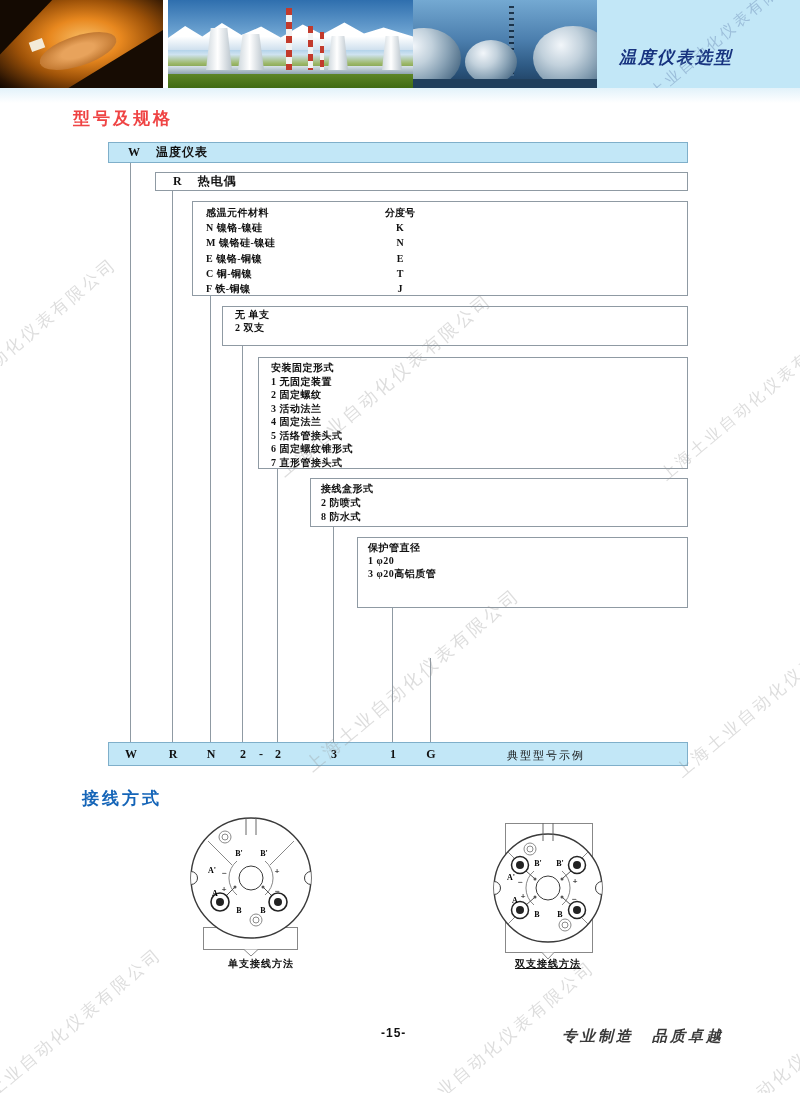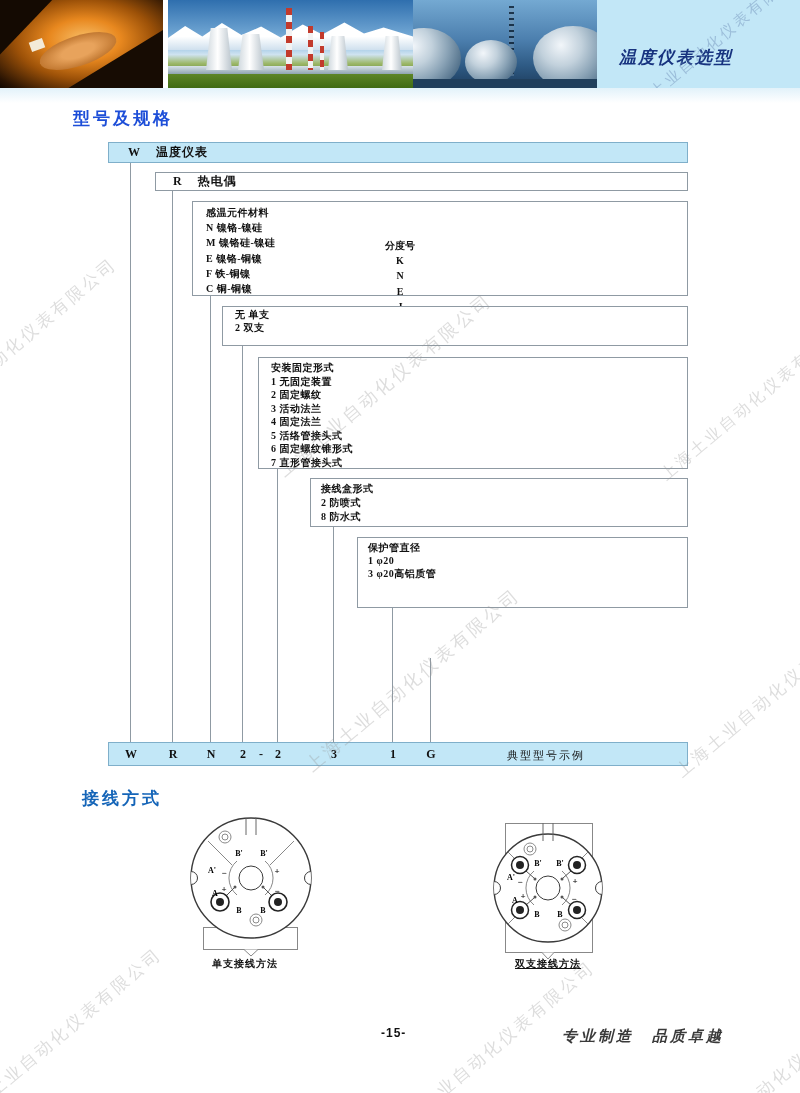--- a/index.html
+++ b/index.html
@@ -34,21 +34,21 @@
 
   
   .box{position:absolute;background:#fff;border:1px solid #8f9aa3;box-sizing:border-box;z-index:2;}
   .box.blue{background:#c2e7f7;border-color:#7fafca;}
   .codebox{display:flex;align-items:center;font-weight:bold;font-size:12px;}
   .codebox .code{padding-left:19px;}
   .codebox .lbl{padding-left:16px;letter-spacing:1px;}
   .box .bt{font-weight:bold;}
   .bx-rows{font-size:10px;font-weight:bold;letter-spacing:.5px;}
   .bx-rows div{position:relative;}
-  .grad{position:absolute;left:182px;top:0;width:24px;text-align:center;letter-spacing:0;margin-top:33px;}
+  .grad{position:absolute;left:182px;top:0;width:24px;text-align:center;letter-spacing:0;}
   .vline{position:absolute;width:1px;background:#8f9aa3;z-index:1;}
 
   
   .ex-char{position:absolute;top:4px;transform:translateX(-50%);font-size:12px;font-weight:bold;}
   .ex-label{position:absolute;left:398px;top:5px;font-size:11px;font-weight:normal;letter-spacing:2px;}
 
   
   .diag{position:absolute;z-index:2;}
   .caption{position:absolute;transform:translateX(-50%);font-size:10px;font-weight:bold;letter-spacing:1px;z-index:2;}
   text{font-family:"Liberation Serif","DejaVu Serif",serif;font-weight:bold;}
@@ -93,21 +93,21 @@
       <div class="p3-sphere" style="left:120px;top:26px;width:80px;height:64px;"></div>
       <div class="p3-ground"></div>
     </div>
     <div class="header-panel">
       <div class="header-title" style="color:#17337f;">温度仪表选型</div>
       <div class="wm blue" style="left:118px;top:42px;font-size:15px;">上海土业自动化仪表有限公司</div>
     </div>
   </div>
   <div class="subheader-band"></div>
 
-  <div class="sec-title" style="left:73px;top:107px;color:#1d4ed8;">型号及规格</div>
+  <div class="sec-title" style="left:73px;top:107px;color:#ef4444;">型号及规格</div>
 
   <div class="vline" style="left:130px;top:163px;height:579px;"></div>
   <div class="vline" style="left:172px;top:191px;height:551px;"></div>
   <div class="vline" style="left:210px;top:296px;height:446px;"></div>
   <div class="vline" style="left:242px;top:346px;height:396px;"></div>
   <div class="vline" style="left:277px;top:469px;height:273px;"></div>
   <div class="vline" style="left:333px;top:527px;height:215px;"></div>
   <div class="vline" style="left:392px;top:608px;height:134px;"></div>
   <div class="vline" style="left:430px;top:658px;height:84px;"></div>
 
@@ -122,22 +122,22 @@
   </div>
 
   <div class="box serif bx-rows" style="left:192px;top:201px;width:496px;height:95px;padding:3px 0 0 13px;line-height:15.2px;">
     <div class="bt">
       <span>感温元件材料</span>
       <span class="grad bt" style="left:167px;width:54px;">分度号</span>
     </div>
     <div><span>N 镍铬-镍硅</span><span class="grad">K</span></div>
     <div><span>M 镍铬硅-镍硅</span><span class="grad">N</span></div>
     <div><span>E 镍铬-铜镍</span><span class="grad">E</span></div>
+    <div><span>C 铜-铜镍</span><span class="grad">T</span></div>
     <div><span>F 铁-铜镍</span><span class="grad">J</span></div>
-    <div><span>C 铜-铜镍</span><span class="grad">T</span></div>
   </div>
 
   <div class="box serif bx-rows" style="left:222px;top:306px;width:466px;height:40px;padding:2px 0 0 12px;line-height:12.5px;">
     <div>无 单支</div>
     <div>2 双支</div>
   </div>
 
   <div class="box serif bx-rows" style="left:258px;top:357px;width:430px;height:112px;padding:3px 16px 0 12px;line-height:13.5px;">
     <div class="bt">安装固定形式</div>
     <div>1 无固定装置</div>
@@ -268,21 +268,21 @@
     <text x="24" y="65" font-size="8" text-anchor="middle">A'</text>
     <text x="33" y="70" font-size="9" text-anchor="middle">−</text>
     <text x="88" y="69" font-size="9" text-anchor="middle">+</text>
     <text x="28" y="88" font-size="8" text-anchor="middle">A</text>
     <text x="36" y="84" font-size="9" text-anchor="middle">+</text>
     <text x="87" y="87" font-size="9" text-anchor="middle">−</text>
     <text x="50" y="102" font-size="8" text-anchor="middle">B</text>
     <text x="73" y="102" font-size="8" text-anchor="middle">B</text>
   </svg>
 
-  <div class="caption" style="left:245px;top:957px;">单支接线方法</div>
+  <div class="caption" style="left:261px;top:957px;">单支接线方法</div>
   <div class="caption" style="left:548px;top:957px;text-decoration:underline;">双支接线方法</div>
 
   <div class="page-num">-15-</div>
   <div class="slogan">专业制造　品质卓越</div>
 
   <div class="wm" style="left:15px;top:345px;">上海土业自动化仪表有限公司</div>
   <div class="wm" style="left:758px;top:398px;font-size:16px;">上海土业自动化仪表有限公司</div>
   <div class="wm" style="left:385px;top:385px;font-size:18px;">上海土业自动化仪表有限公司</div>
   <div class="wm" style="left:413px;top:680px;font-size:18px;">上海土业自动化仪表有限公司</div>
   <div class="wm" style="left:778px;top:690px;">上海土业自动化仪表有限公司</div>

